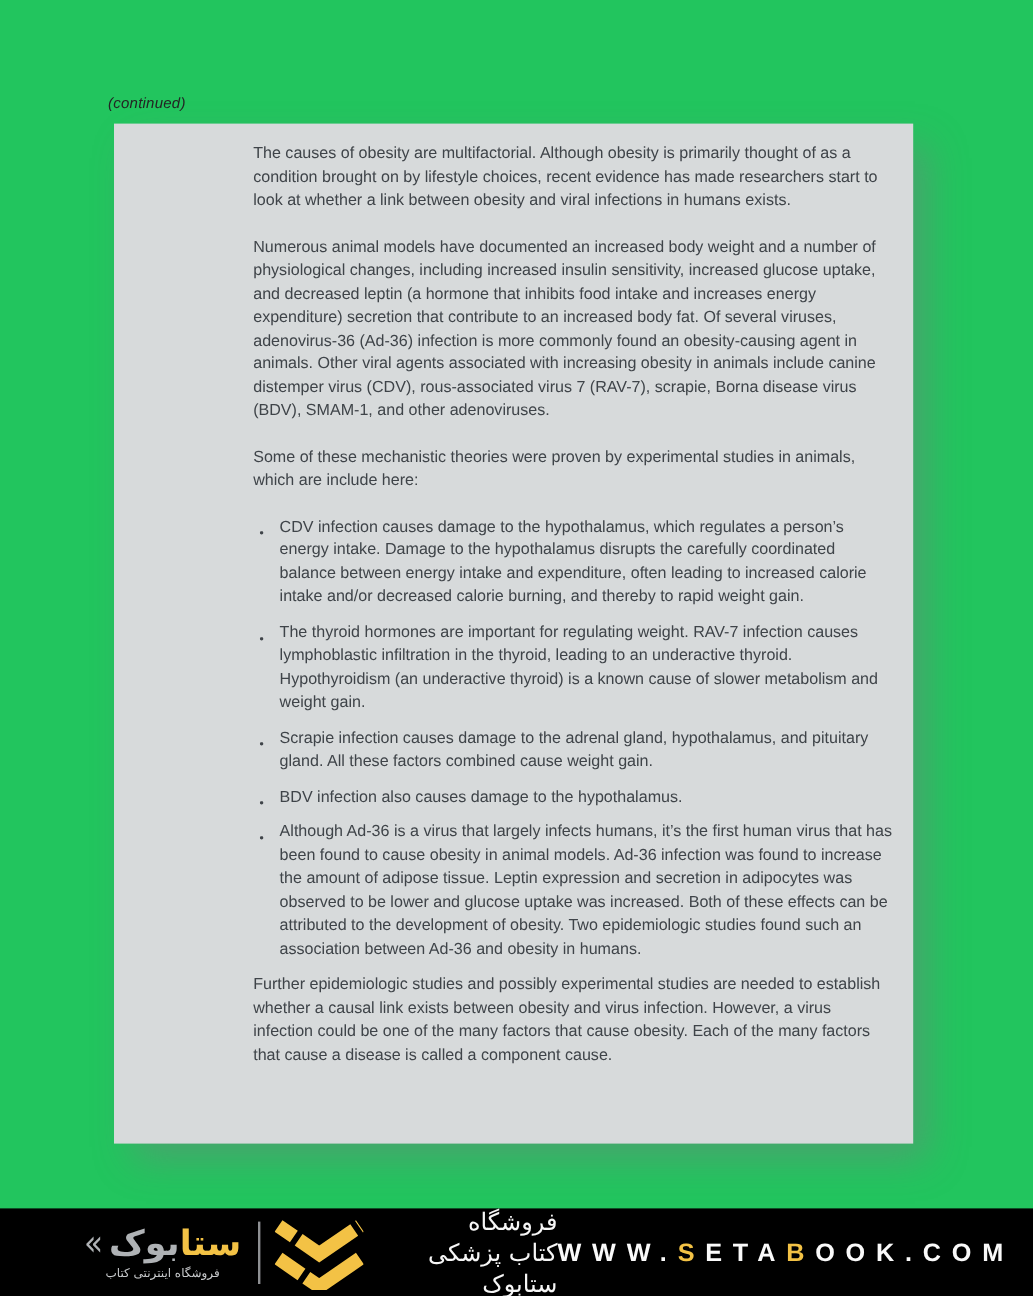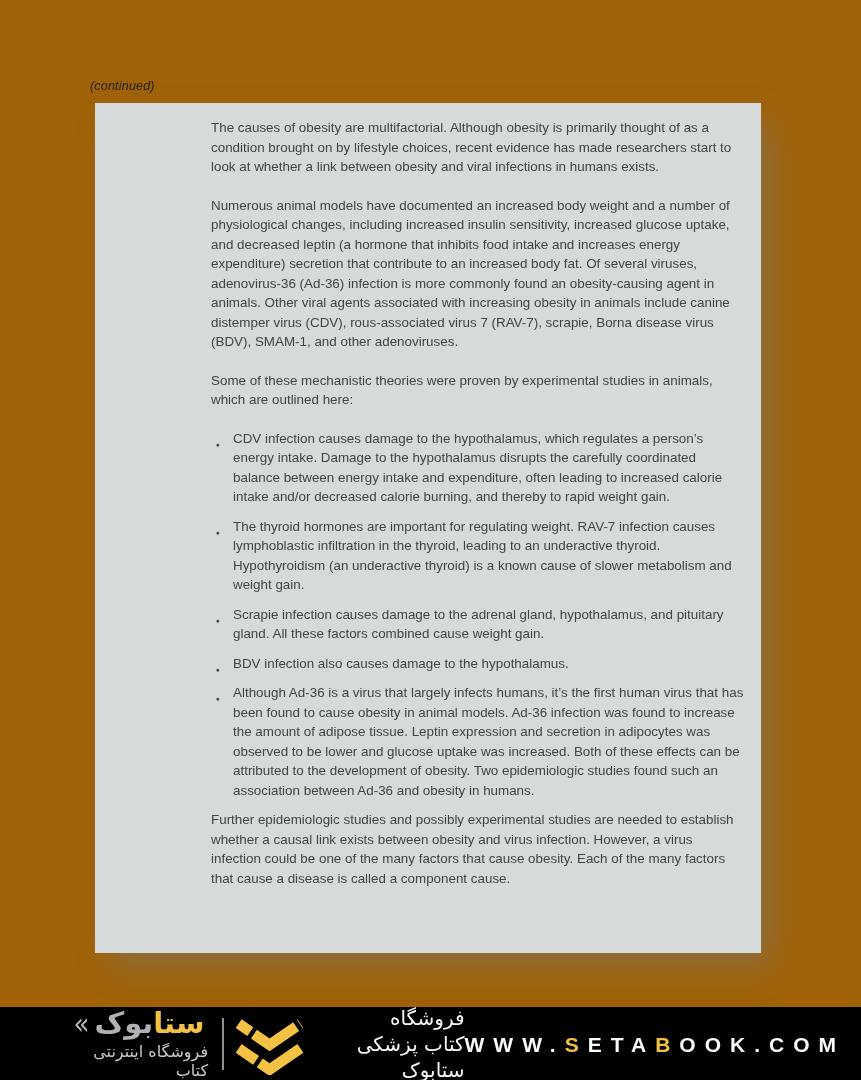--- a/index.html
+++ b/index.html
@@ -4,21 +4,21 @@
 <style>
   :root{
     --accent-yellow:#F3C245;
     --band-black:#000000;
     --box-bg:#D7DADB;
     --body-text:#3F4449;
     --logo-gray:#AFB2B5;
   }
   html,body{margin:0;padding:0;background:#ffffff;}
   .page{
-    position:relative;width:861px;height:1080px;background:#a16207;
+    position:relative;width:861px;height:1080px;background:#22c55e;
     font-family:"Liberation Sans",sans-serif;overflow:hidden;
   }
   .continued{
     position:absolute;left:90px;top:79px;
     font-style:italic;font-size:12.5px;color:#242424;letter-spacing:.2px;
   }
   .sidebar-box{
     position:absolute;left:95px;top:103px;width:666px;height:850px;
     background:var(--box-bg);
     box-shadow:14px 16px 30px -2px rgba(120,125,128,.45);
@@ -48,21 +48,21 @@
   .wordmark-row{display:flex;align-items:center;}
   .guillemets{
     color:var(--logo-gray);font-size:26px;line-height:1;margin-right:5px;
     font-family:"DejaVu Sans",sans-serif;transform:scaleY(1.15);
   }
   .wordmark{
     font-size:29px;line-height:1.15;font-weight:bold;
     font-family:"DejaVu Sans",sans-serif;direction:rtl;
   }
   .tagline{
-    font-size:16px;color:#C8CACC;margin-top:2px;
+    font-size:10px;color:#C8CACC;margin-top:2px;
     font-family:"DejaVu Sans",sans-serif;direction:rtl;
   }
   .v-divider{width:2px;height:52px;background:#8E9093;margin:0 12px 0 14px;}
   .badge{display:block;}
   .contact{display:flex;flex-direction:row;align-items:center;margin-left:44px;}
   .store-title{
     font-size:20px;line-height:1.3;color:#F6F6F6;
     font-family:"DejaVu Sans",sans-serif;direction:rtl;
   }
   .website{
@@ -74,21 +74,21 @@
 <body>
 
 <div class="page">
 
   <div class="continued">(continued)</div>
 
   <div class="sidebar-box">
     <div>
         <div class="para"><span>The causes of obesity are multifactorial. Although obesity is primarily thought of as a condition brought on by lifestyle choices, recent evidence has made researchers start to look at whether a link between obesity and viral infections in humans exists.</span></div>
         <div class="para"><span>Numerous animal models have documented an increased body weight and a number of physiological changes, including increased insulin sensitivity, increased glucose uptake, and decreased </span><span class="i">leptin</span><span> (a hormone that inhibits food intake and increases energy expenditure) secretion that contribute to an increased body fat. Of several viruses, </span><span class="i">adenovirus-36</span><span> (Ad-36) infection is more commonly found an obesity-causing agent in animals. Other viral agents associated with increasing obesity in animals include </span><span class="i">canine distemper virus (CDV), rous-associated virus 7 (RAV-7), scrapie, Borna disease virus (BDV), SMAM-1,</span><span> and other </span><span class="i">adenoviruses</span><span>.</span></div>
-        <div class="para"><span>Some of these mechanistic theories were proven by experimental studies in animals, which are outlined here:</span></div>
+        <div class="para"><span>Some of these mechanistic theories were proven by experimental studies in animals, which are include here:</span></div>
       </div>
 
     <ul class="bullets">
         <li class="bullet"><span>CDV infection causes damage to the hypothalamus, which regulates a person’s energy intake. Damage to the hypothalamus disrupts the carefully coordinated balance between energy intake and expenditure, often leading to increased calorie intake and/or decreased calorie burning, and thereby to rapid weight gain.</span></li>
         <li class="bullet"><span>The thyroid hormones are important for regulating weight. RAV-7 infection causes lymphoblastic infiltration in the thyroid, leading to an underactive thyroid. </span><span class="i">Hypothyroidism</span><span> (an underactive thyroid) is a known cause of slower metabolism and weight gain.</span></li>
         <li class="bullet"><span>Scrapie infection causes damage to the adrenal gland, hypothalamus, and pituitary gland. All these factors combined cause weight gain.</span></li>
         <li class="bullet"><span>BDV infection also causes damage to the hypothalamus.</span></li>
         <li class="bullet"><span>Although Ad-36 is a virus that largely infects humans, it’s the first human virus that has been found to cause obesity in animal models. Ad-36 infection was found to increase the amount of adipose tissue. Leptin expression and secretion in adipocytes was observed to be lower and glucose uptake was increased. Both of these effects can be attributed to the development of obesity. Two epidemiologic studies found such an association between Ad-36 and obesity in humans.</span></li>
       </ul>
 

